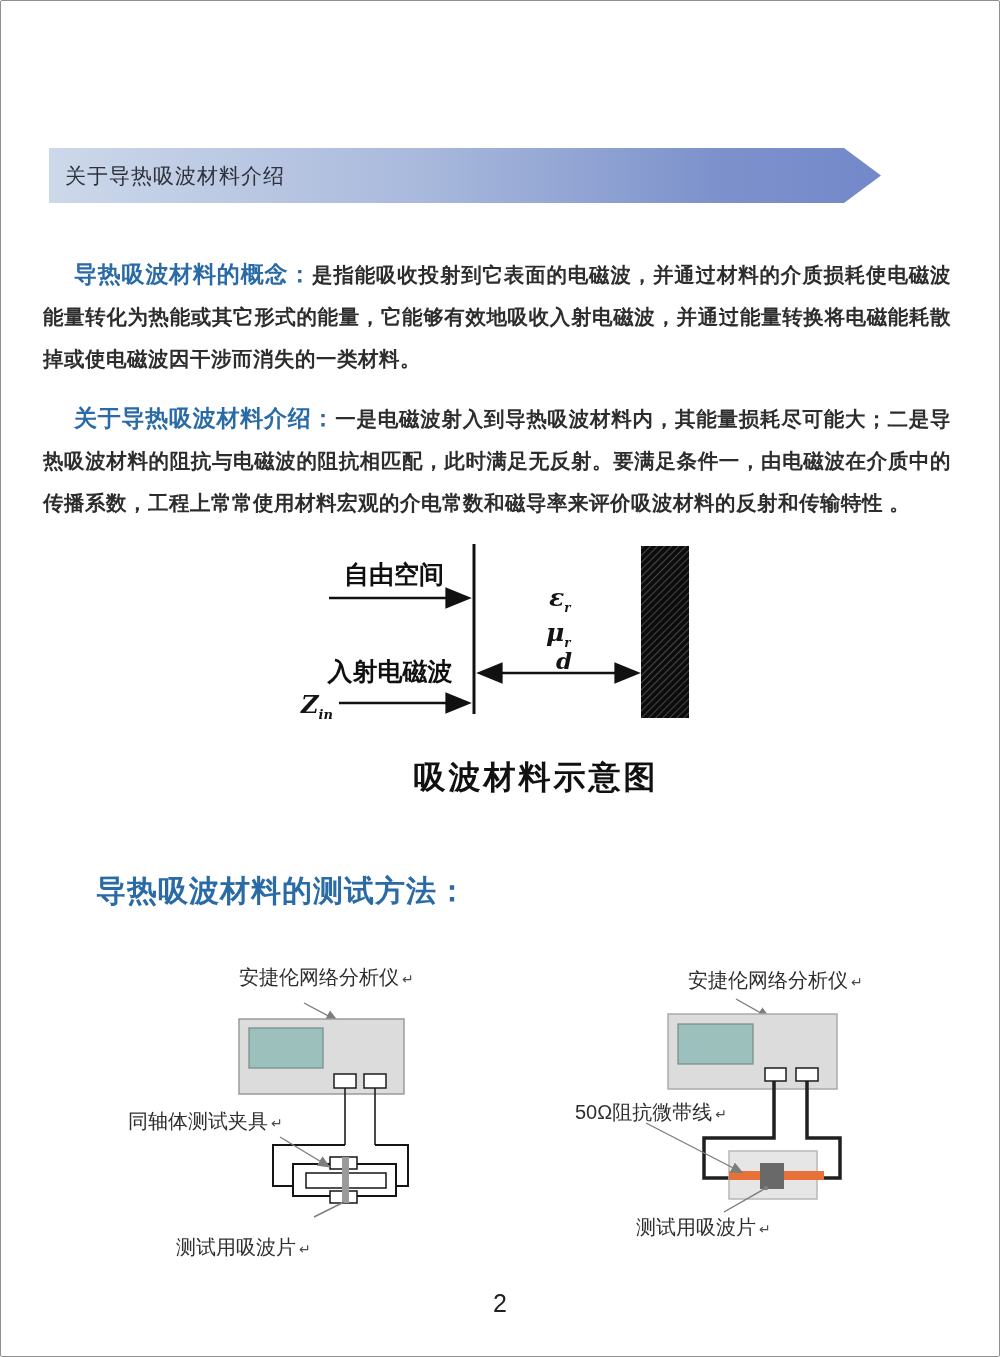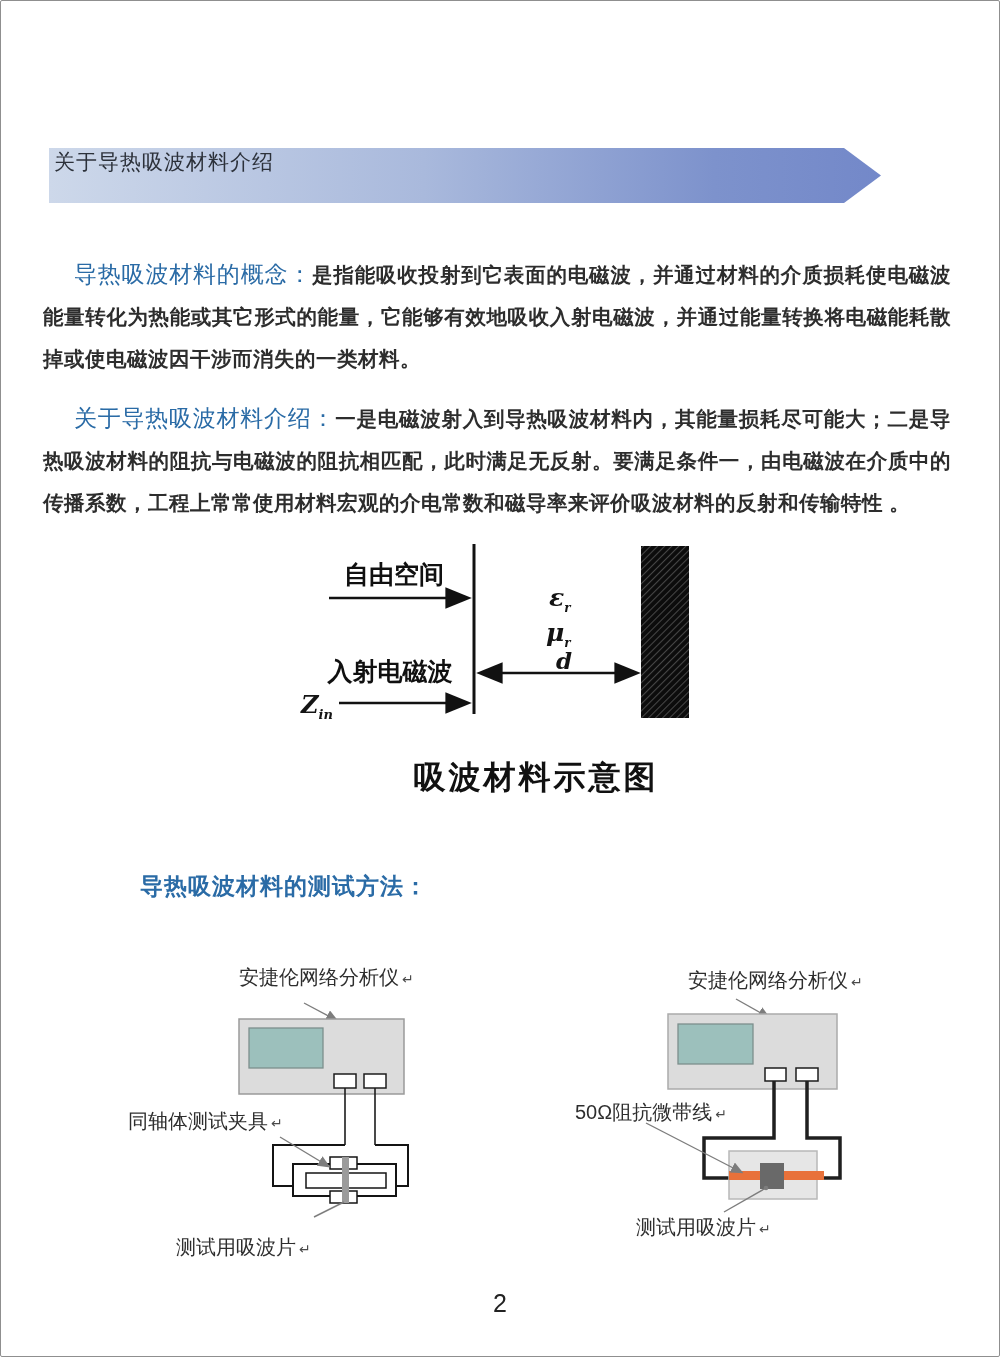--- a/index.html
+++ b/index.html
@@ -12,35 +12,35 @@
     border: 1px solid #8f8f8f;
     border-radius: 2px;
     overflow: hidden;
   }
   
   .banner {
     position: absolute; left: 48px; top: 147px;
     width: 832px; height: 55px;
     background: linear-gradient(90deg, #cdd8ea 0%, #a9b9dc 45%, #7d92cc 80%, #7388c9 100%);
     clip-path: polygon(0 0, calc(100% - 37px) 0, 100% 50%, calc(100% - 37px) 100%, 0 100%);
-    display: flex; align-items: flex-start;
-    padding-left: 5px;
+    display: flex; align-items: center;
+    padding-left: 16px;
   }
   .banner-title { font-size: 21px; color: #2c313a; letter-spacing: 1px; }
   
   .para {
     position: absolute; left: 42px; width: 908px;
     font-size: 20.5px; line-height: 42px; color: #2d2d2d;
     text-align: justify; text-indent: 31px; font-weight: 600;
     letter-spacing: 0.5px;
   }
-  .para .lead { color: #2a6ba6; font-size: 23px; font-weight: 400; }
+  .para .lead { color: #2a6ba6; font-size: 23px; font-weight: 700; }
   .section-title {
     position: absolute; left: 95px; top: 870px;
-    font-size: 23px; font-weight: 700; color: #2a6ba6; letter-spacing: 1px; margin-left: 44px;
+    font-size: 30px; font-weight: 700; color: #2a6ba6; letter-spacing: 1px;
   }
   .caption {
     position: absolute; left: 380px; top: 755px; width: 310px;
     text-align: center; font-size: 32px; font-weight: 700;
     letter-spacing: 3px; color: #111;
   }
   .pagenum {
     position: absolute; left: 0; top: 1288px; width: 100%;
     text-align: center; font-size: 25px; color: #222;
   }

